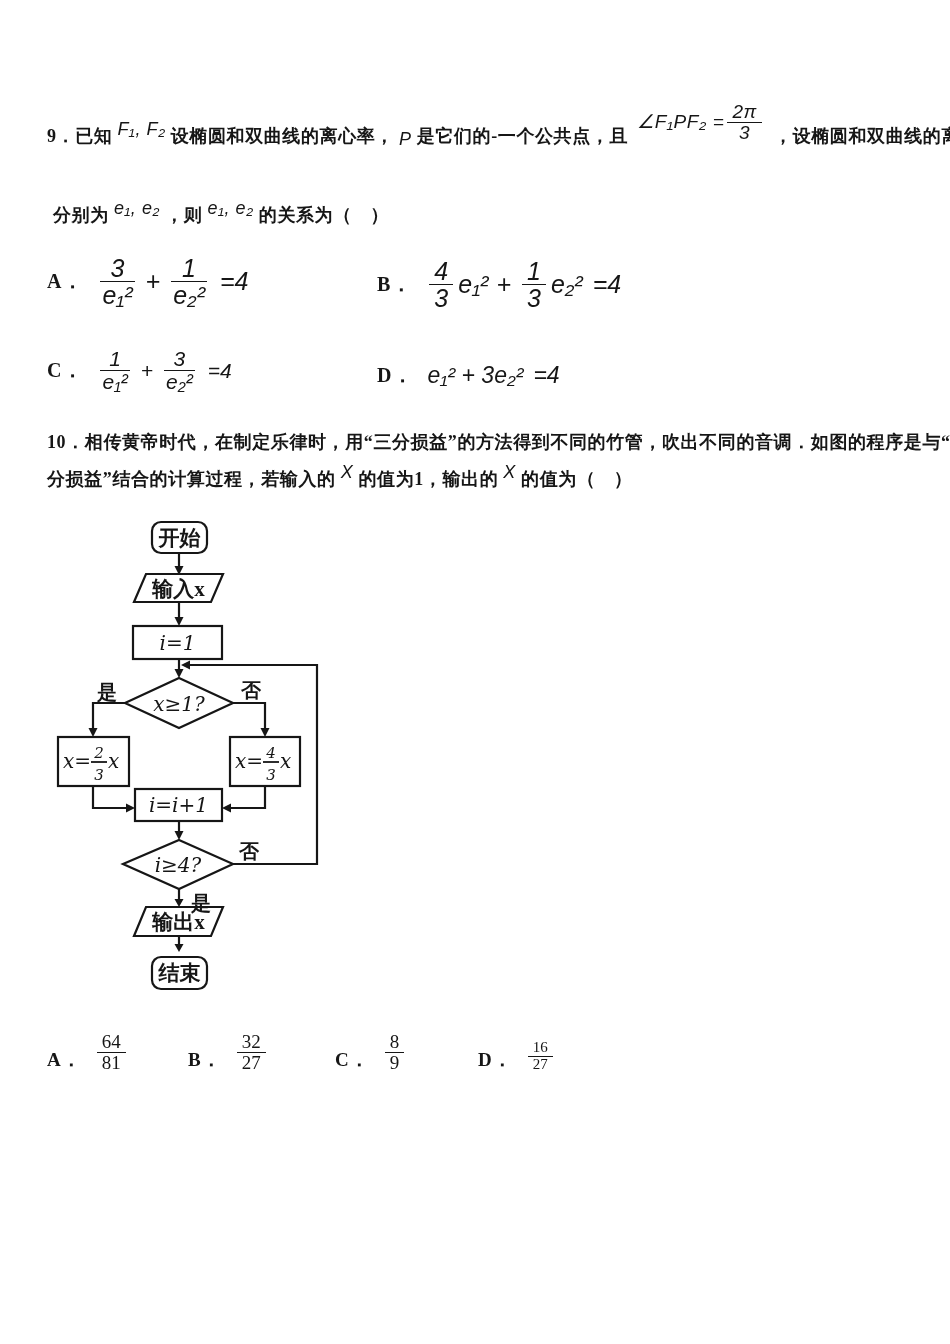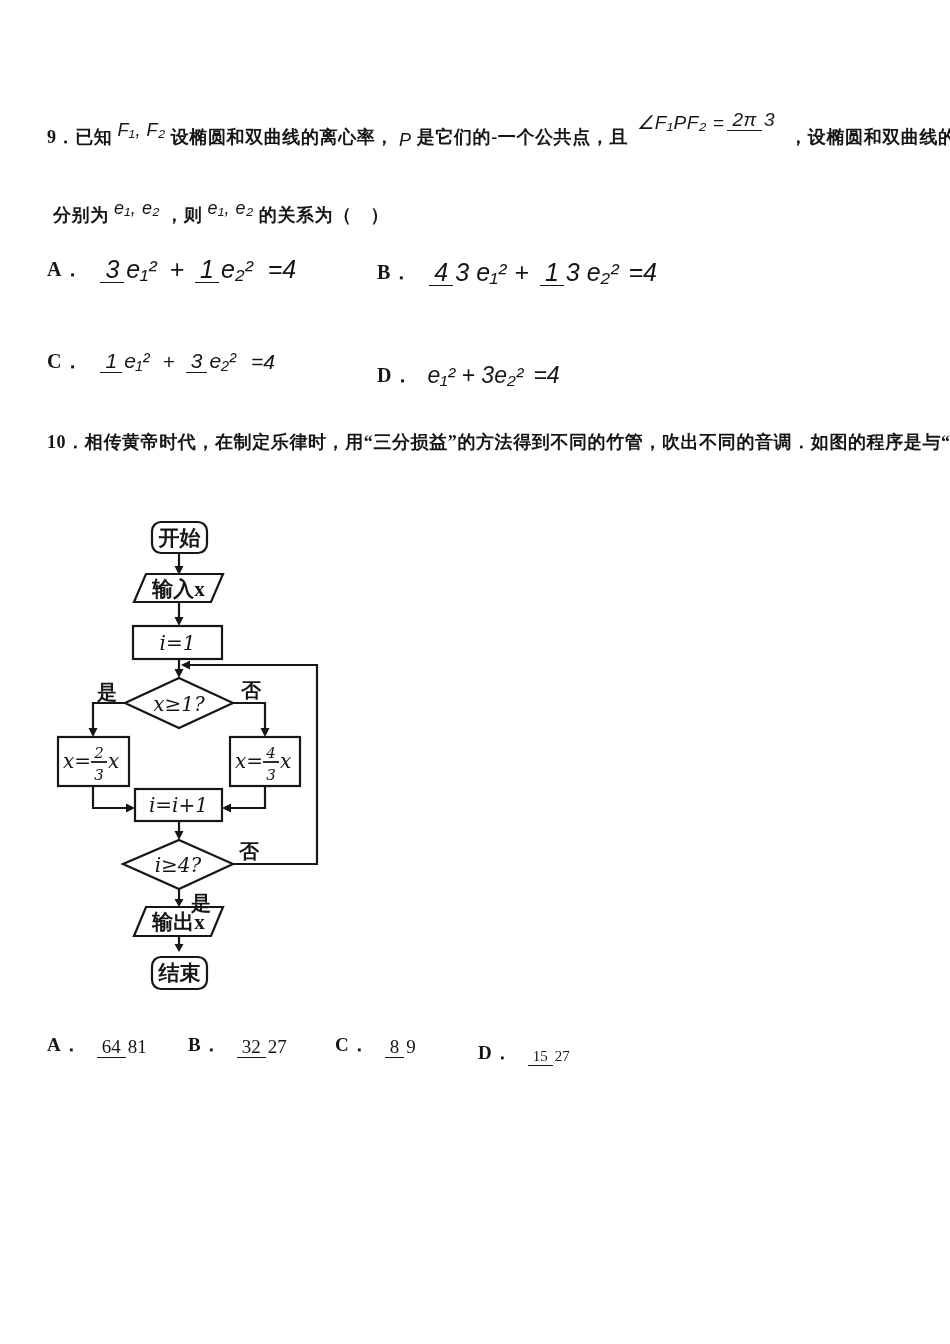--- a/index.html
+++ b/index.html
@@ -7,22 +7,22 @@
     position:relative;width:950px;height:1344px;background:#ffffff;
     font-family:"Liberation Serif","DejaVu Serif",serif;
     color:#161616;overflow:hidden;
   }
   .zh{font-weight:bold;}
   .math{font-family:Liberation Sans, sans-serif;font-style:italic;font-weight:normal;}
   .hi{position:relative;top:-7px;}
   .low{position:relative;top:3px;}
   .line{position:absolute;white-space:nowrap;font-size:18px;line-height:1.4;letter-spacing:0.6px;}
   
-  .formula{display:inline-flex;align-items:flex-start;position:relative;top:-14px;margin:8px 4px;font-size:19px;}
-  .vfrac{display:inline-flex;flex-direction:row;align-items:stretch;text-align:center;vertical-align:middle;line-height:1.05;margin:0 3px;}
+  .formula{display:inline-flex;align-items:center;position:relative;top:-14px;margin:0 4px;font-size:19px;}
+  .vfrac{display:inline-flex;flex-direction:column;align-items:stretch;text-align:center;vertical-align:middle;line-height:1.05;margin:0 3px;}
   .vfrac .num{border-bottom:1.8px solid #161616;padding:0 5px;}
   .vfrac .den{padding:0 2px;}
   
   .qopt{position:absolute;display:flex;align-items:center;}
   .qopt .olabel{font-weight:bold;font-size:20px;margin-right:14px;letter-spacing:1px;}
   .big{font-size:25px;}
   .mid{font-size:21px;}
   .fr-row{display:flex;align-items:center;}
   .fr-row .op{margin:0 8px;}
   .fr-row .eq{margin-left:10px;}
@@ -120,20 +120,27 @@
 
   <div class="qopt" style="left:377px;top:362px;font-size:23px;">
     <span class="olabel">D．</span>
     <span class="fr-row math">
       <span>e₁² + 3e₂²</span>
       <span class="eq">=4</span>
     </span>
   </div>
 
   <div class="line zh" style="left:47px;top:430px;">10．相传黄帝时代，在制定乐律时，用“三分损益”的方法得到不同的竹管，吹出不同的音调．如图的程序是与“三</div>
+  <div class="line zh" style="left:47px;top:467px;">
+    <span>分损益”结合的计算过程，若输入的</span>
+    <span class="math hi">X</span>
+    <span>的值为1，输出的</span>
+    <span class="math hi">X</span>
+    <span>的值为（　）</span>
+  </div>
 
   <svg width="330" height="490" viewBox="0 0 330 490" style="position:absolute;left:45px;top:512px;">
 
     <rect class="fl" x="107" y="10" width="55" height="31" rx="9"></rect>
     <text class="svgzh" x="134.5" y="33" text-anchor="middle">开始</text>
     <line class="fl" x1="134" y1="41" x2="134" y2="56"></line>
     <polygon class="ah" points="129.5,54 138.5,54 134,63"></polygon>
 
     <polygon class="fl" points="101,62 178,62 166,90 89,90"></polygon>
     <text class="svgzh" x="133.5" y="84" text-anchor="middle">输入x</text>
@@ -215,19 +222,19 @@
   <div class="qopt botopt" style="left:335px;top:1032px;">
     <span class="olabel zh">C．</span>
     <span class="vfrac">
         <span class="num">8</span>
         <span class="den">9</span>
       </span>
   </div>
   <div class="qopt botopt small" style="left:478px;top:1040px;">
     <span class="olabel zh">D．</span>
     <span class="vfrac">
-        <span class="num">15</span>
+        <span class="num">16</span>
         <span class="den">27</span>
       </span>
   </div>
 
 
 </div>
 
 </body></html>

